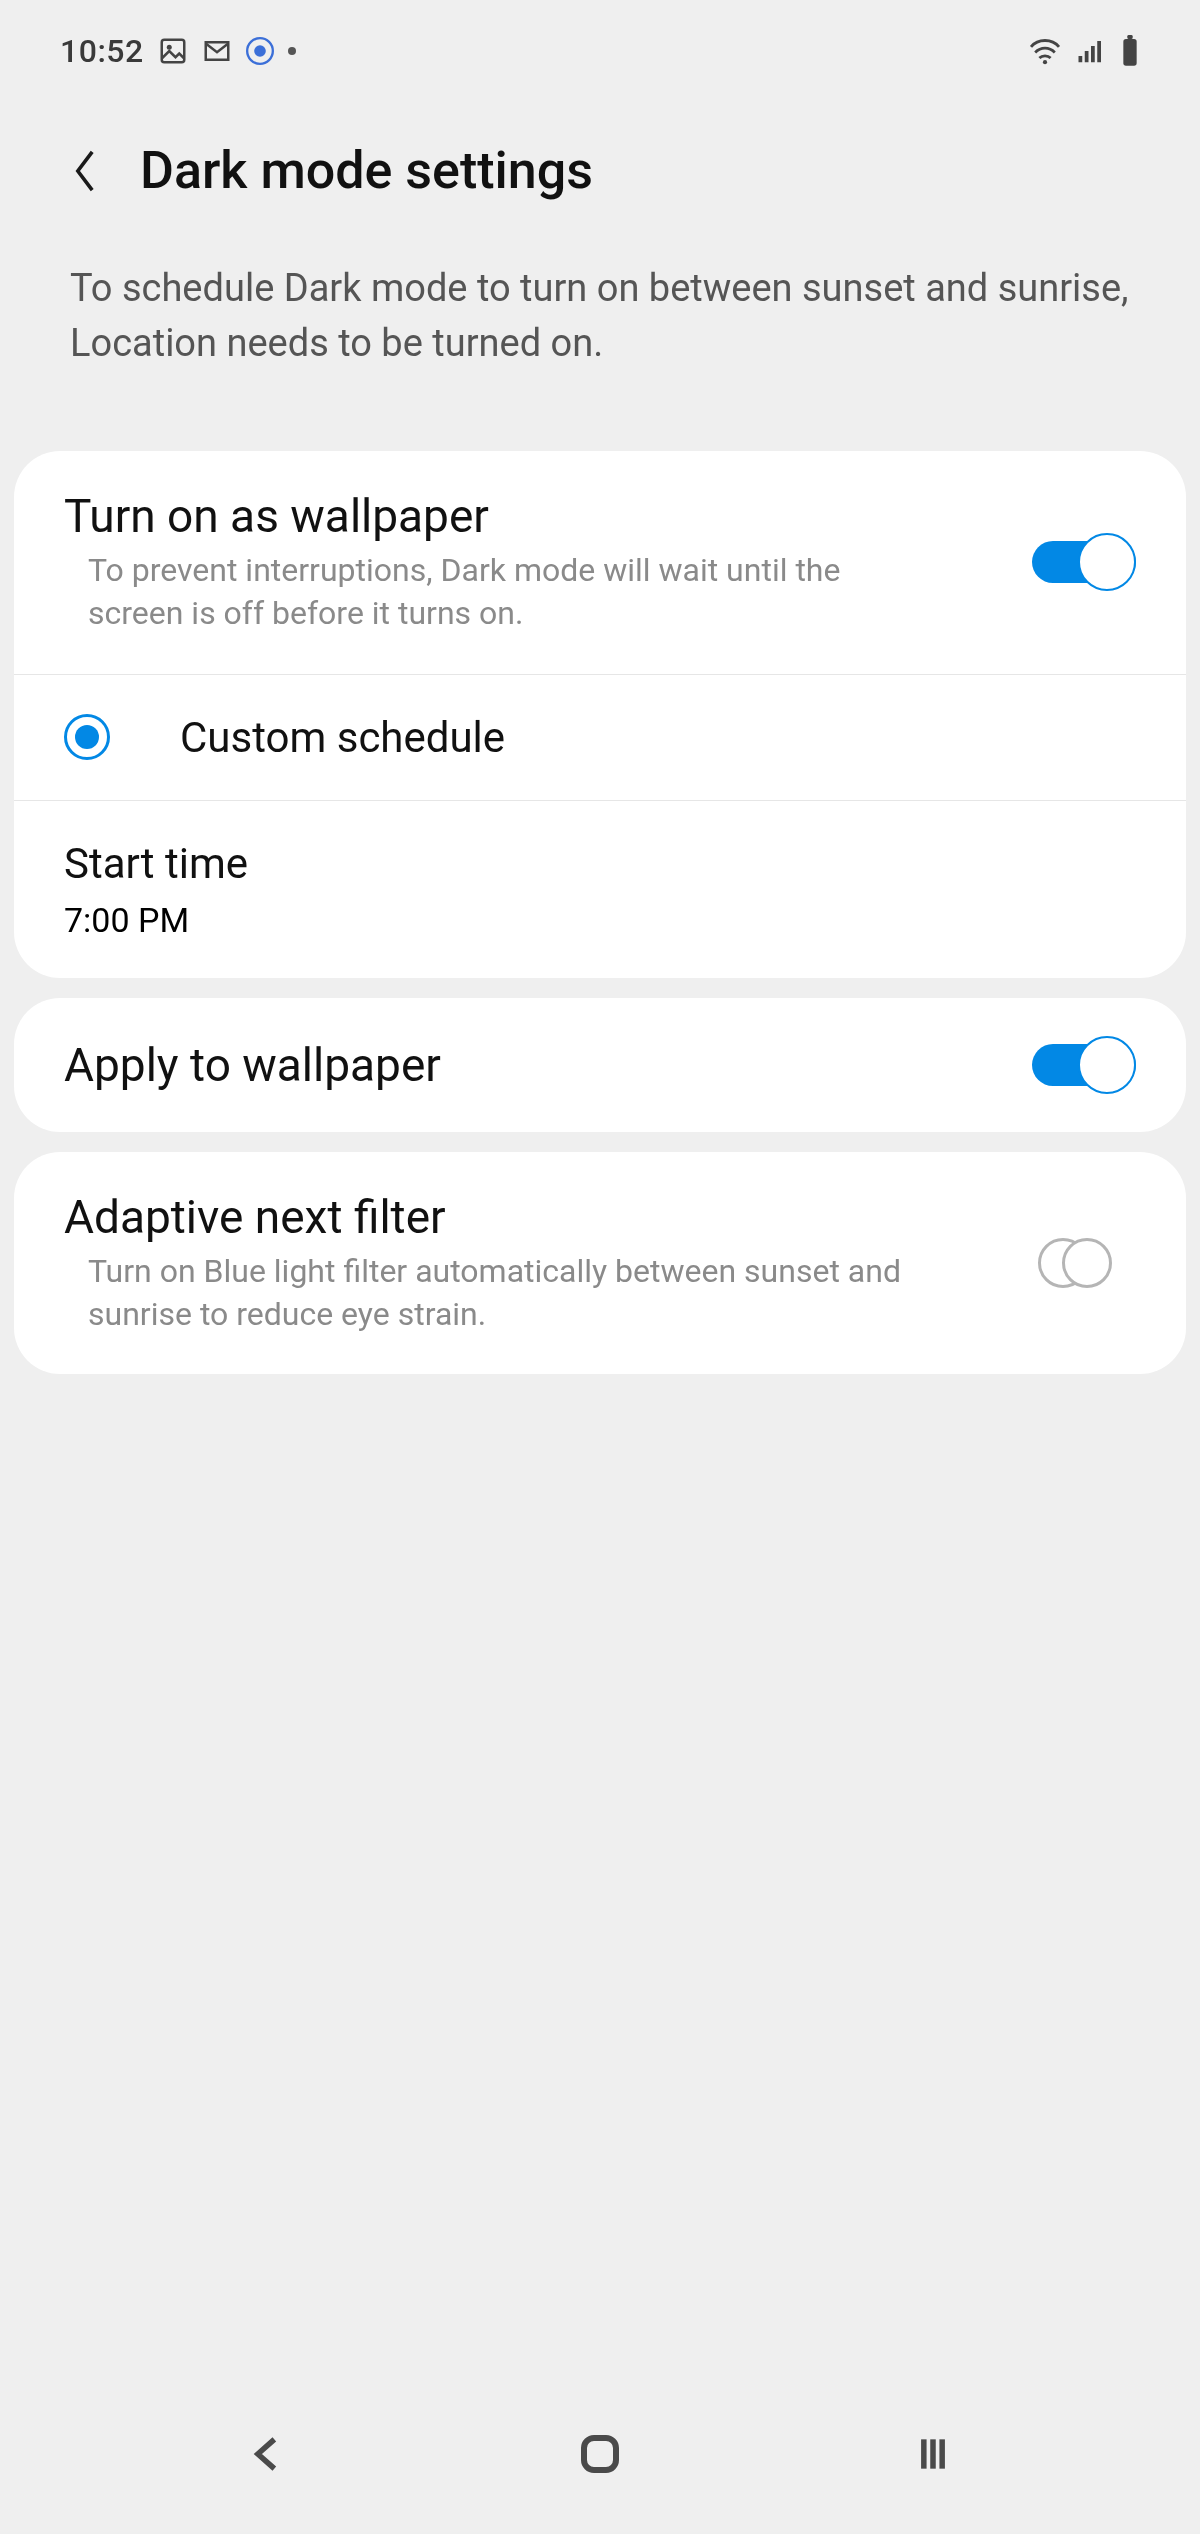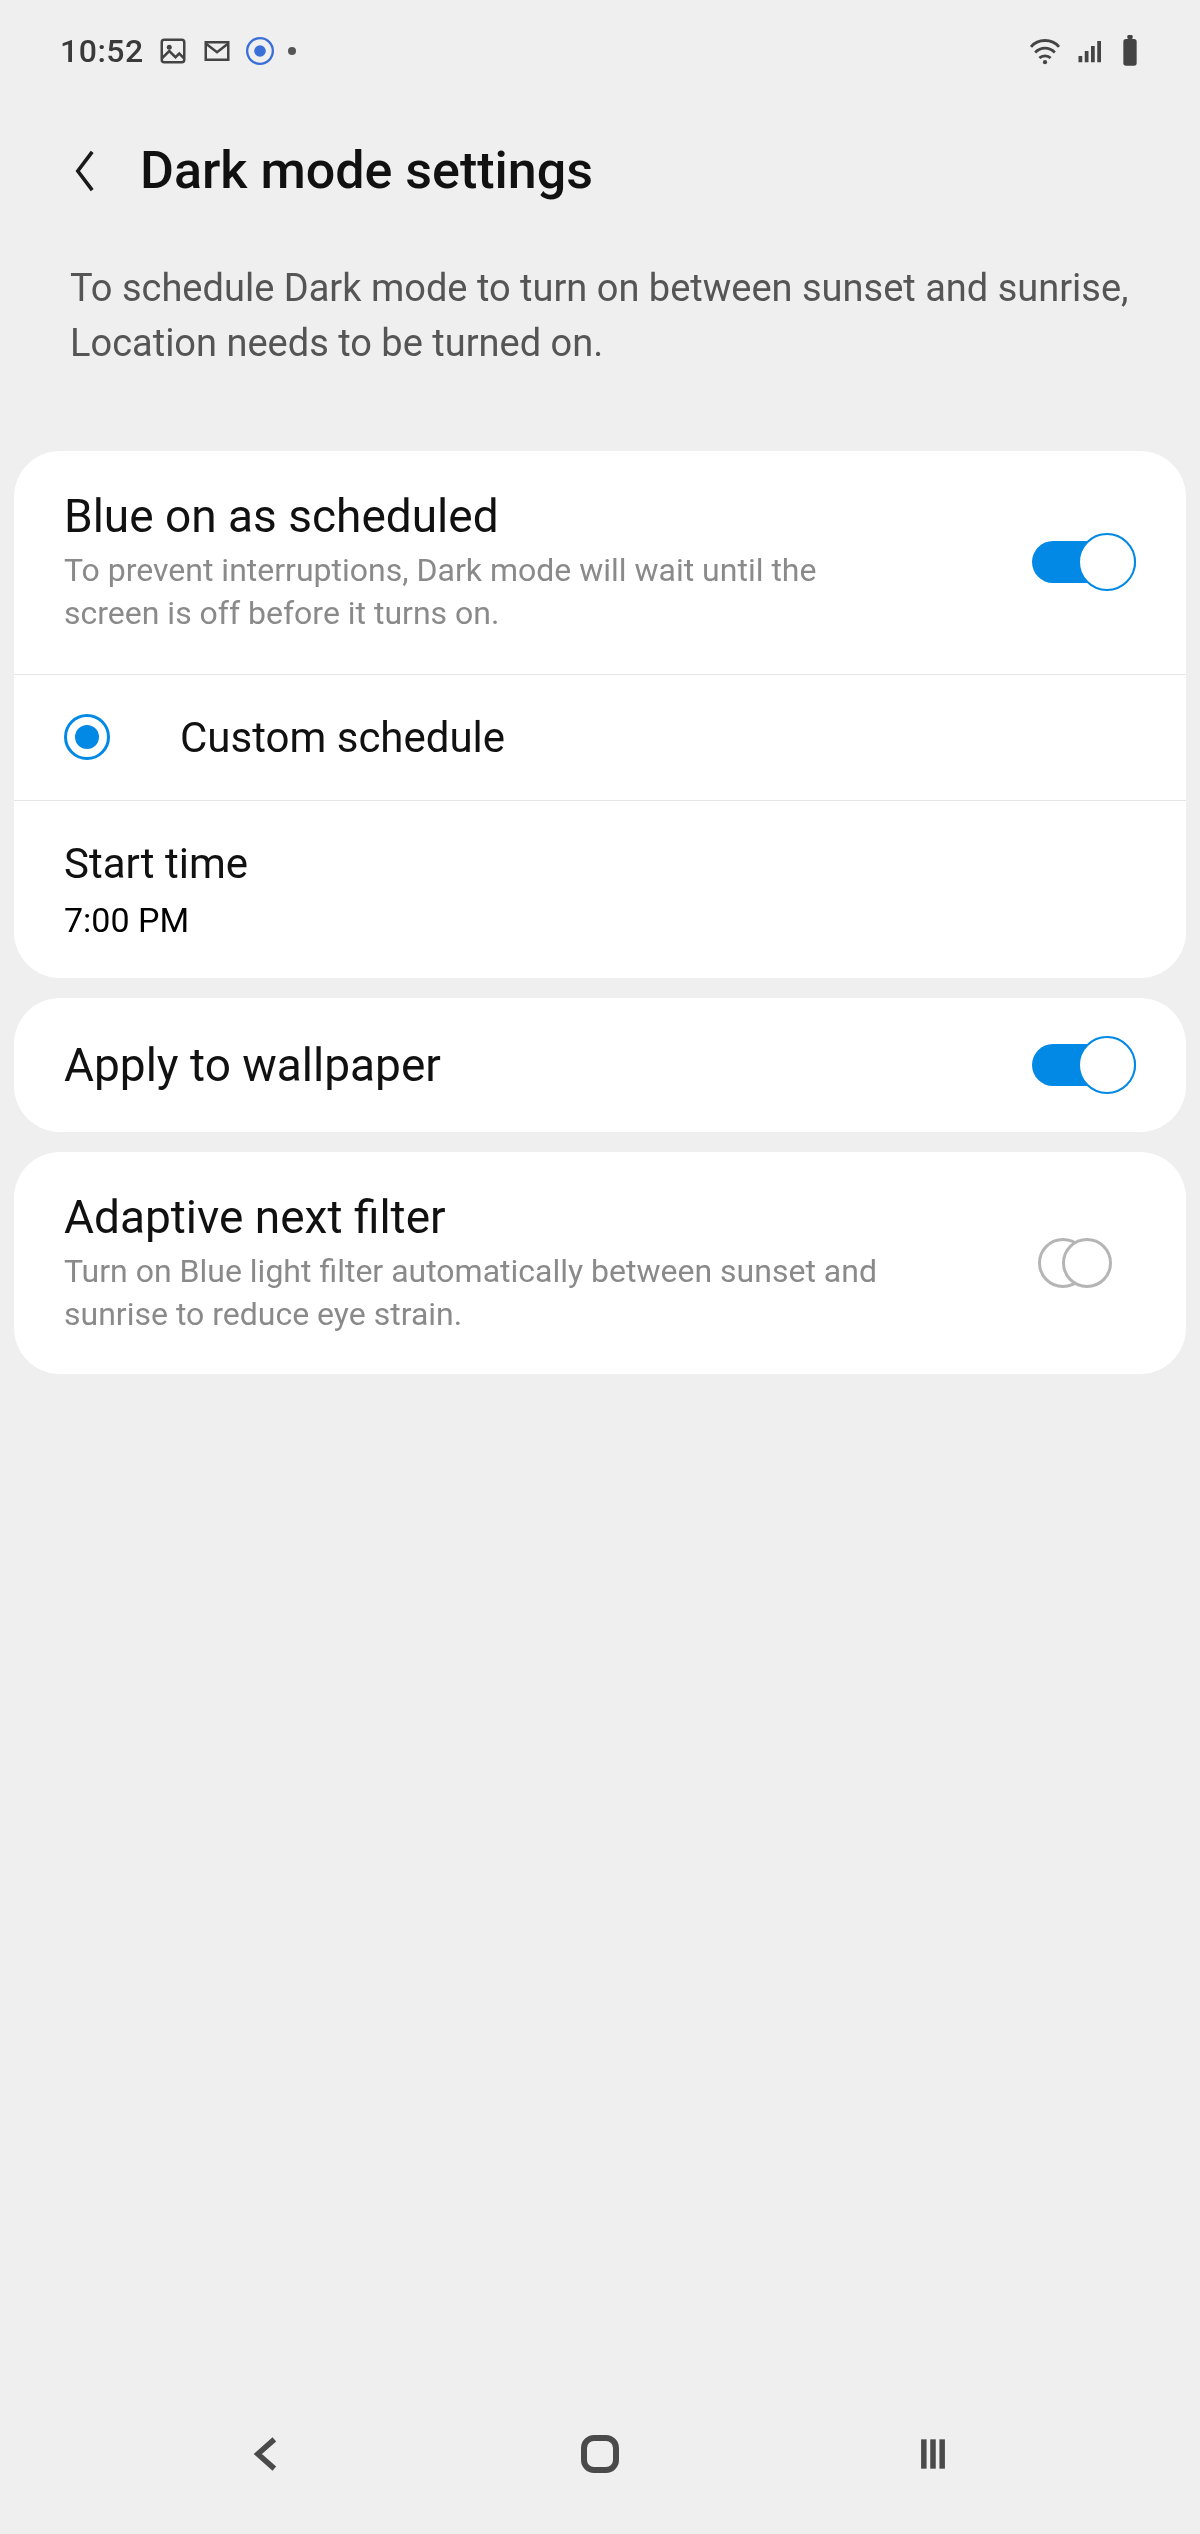--- a/index.html
+++ b/index.html
@@ -70,20 +70,21 @@
     color:#111;
     font-weight:400;
   }
   .row-title.big { font-size:46px; }
   .row-sub {
     font-size: 32px;
     color:#8a8a8a;
     line-height:1.35;
     margin-top:6px;
     max-width: 820px;
+    margin-left: 24px;
   }
   .row-value {
     font-size: 34px;
     color:#000000;
     margin-top:8px;
   }
 
   
   .toggle {
     position:relative;
@@ -220,21 +221,21 @@
   </div>
   <div class="page-title">Dark mode settings</div>
 </div>
 
 <div class="intro">To schedule Dark mode to turn on between sunset and sunrise, Location needs to be turned on.</div>
 
 <div class="card">
 
   <div class="row">
     <div class="row-main">
-      <div class="row-title big">Blue on as scheduled</div>
+      <div class="row-title big">Turn on as wallpaper</div>
       <div class="row-sub">To prevent interruptions, Dark mode will wait until the screen is off before it turns on.</div>
     </div>
     <div class="toggle on">
       <div class="toggle-track"></div>
       <div class="toggle-knob"></div>
     </div>
   </div>
 
 
   <div class="row row-border">

